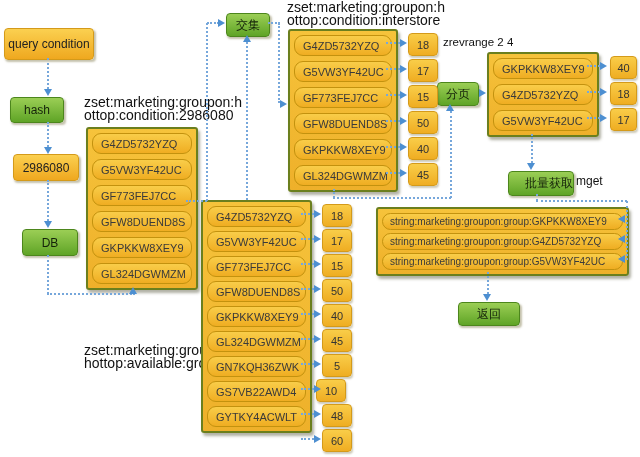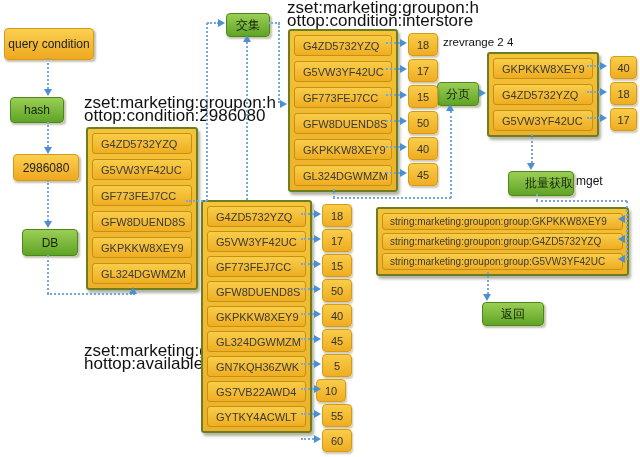--- a/index.html
+++ b/index.html
@@ -8,32 +8,32 @@
   
   .node{position:absolute;display:flex;align-items:center;justify-content:center;
         border-radius:4px;font-size:12px;color:#222;
         box-shadow:1.5px 2px 2px rgba(90,80,20,.35);}
   .orange{background:linear-gradient(#FBD050,#EFA81F);border:1px solid #D49A1A;}
   .green{background:linear-gradient(#9BCE55,#5FA426);border:1px solid #4C861C;color:#15230a;}
   
   .list{position:absolute;background:linear-gradient(#F6C33B,#EEB02A);
         border:2px solid #6B7F1E;border-radius:3px;padding:4px;
         display:flex;flex-direction:column;gap:5px;box-shadow:2px 3px 3px rgba(60,60,30,.4);}
-  .row{background:linear-gradient(#F9CD49,#EFAD22);border:1px solid #C3920E;border-radius:3px;
+  .row{background:linear-gradient(#F9CD49,#EFAD22);border:1px solid #C3920E;border-radius:9px;
        height:21px;display:flex;align-items:center;padding:0 0 0 8px;font-size:11px;color:#3a3a3a;
        box-sizing:border-box;flex:0 0 21px;}
   .gap4{gap:4px;}
   .srow{height:17px;flex:0 0 17px;font-size:10px;padding-left:7px;}
   
   .score{position:absolute;width:28px;height:21px;border-radius:4px;
          background:linear-gradient(#F9CD49,#EFAD22);border:1px solid #D49A1A;
          display:flex;align-items:center;justify-content:center;font-size:11px;color:#333;
          box-shadow:1px 2px 2px rgba(90,80,20,.3);}
   
-  .lbl{position:absolute;color:#111;font-size:17px;line-height:13px;white-space:pre;}
+  .lbl{position:absolute;color:#111;font-size:14px;line-height:13px;white-space:pre;}
   
   .hline{position:absolute;height:0;border-top:2px dotted #76A7DB;}
   .vline{position:absolute;width:0;border-left:2px dotted #76A7DB;}
   .tri{position:absolute;width:0;height:0;}
   .tri.right{border-top:4px solid transparent;border-bottom:4px solid transparent;border-left:7px solid #4D8FD1;}
   .tri.left{border-top:4px solid transparent;border-bottom:4px solid transparent;border-right:7px solid #4D8FD1;}
   .tri.down{border-left:4px solid transparent;border-right:4px solid transparent;border-top:7px solid #4D8FD1;}
   .tri.up{border-left:4px solid transparent;border-right:4px solid transparent;border-bottom:7px solid #4D8FD1;}
 </style>
 </head>
@@ -56,21 +56,21 @@
 
   <div class="node green" style="left:226px;top:13px;width:42px;height:22px;text-align:right;">
       <span>交集</span>
     </div>
   <div class="node green" style="left:437px;top:82px;width:40px;height:22px;">
       <span>分页</span>
     </div>
   <div class="node green" style="left:508px;top:171px;width:64px;height:23px;justify-content:flex-end;">
       <span>批量获取</span>
     </div>
-  <div class="node green" style="left:458px;top:302px;width:60px;height:22px;margin-left:24px;">
+  <div class="node green" style="left:458px;top:302px;width:60px;height:22px;">
       <span>返回</span>
     </div>
 
   <div class="lbl" style="left:84px;top:96px;"><span>zset:marketing:groupon:h</span><br><span>ottop:condition:2986080</span></div>
   <div class="lbl" style="left:287px;top:1px;"><span>zset:marketing:groupon:h</span><br><span>ottop:condition:interstore</span></div>
   <div class="lbl" style="left:443px;top:36px;font-size:11.5px;">zrevrange 2 4</div>
   <div class="lbl" style="left:576px;top:175px;font-size:12px;">mget</div>
   <div class="lbl" style="left:84px;top:344px;"><span>zset:marketing:groupon:</span><br><span>hottop:available:group</span></div>
 
   <div class="list" style="left:86px;top:127px;width:100px;">
@@ -118,21 +118,21 @@
     <div class="row">GYTKY4ACWLT</div>
   </div>
   <div class="score" style="left:322px;top:204px;">18</div>
   <div class="score" style="left:322px;top:229px;">17</div>
   <div class="score" style="left:322px;top:254px;">15</div>
   <div class="score" style="left:322px;top:279px;">50</div>
   <div class="score" style="left:322px;top:304px;">40</div>
   <div class="score" style="left:322px;top:329px;">45</div>
   <div class="score" style="left:322px;top:354px;">5</div>
   <div class="score" style="left:316px;top:379px;">10</div>
-  <div class="score" style="left:322px;top:404px;">55</div>
+  <div class="score" style="left:322px;top:404px;">48</div>
   <div class="score" style="left:322px;top:429px;">60</div>
 
   <div class="list" style="left:376px;top:207px;width:241px;gap:3px;">
     <div class="row srow">string:marketing:groupon:group:GKPKKW8XEY9</div>
     <div class="row srow">string:marketing:groupon:group:G4ZD5732YZQ</div>
     <div class="row srow">string:marketing:groupon:group:G5VW3YF42UC</div>
   </div>
 
   <div class="vline" style="left:47px;top:58px;height:31px;"></div>
   <div class="tri down" style="left:44px;top:89px;"></div>

